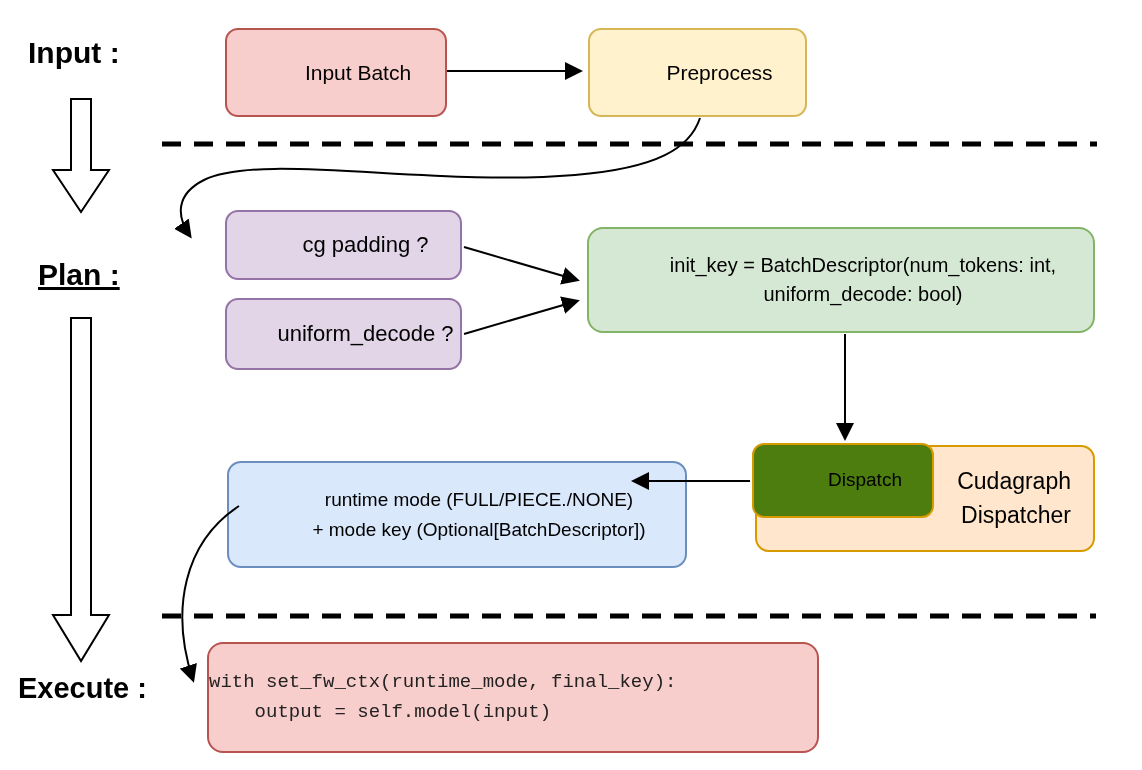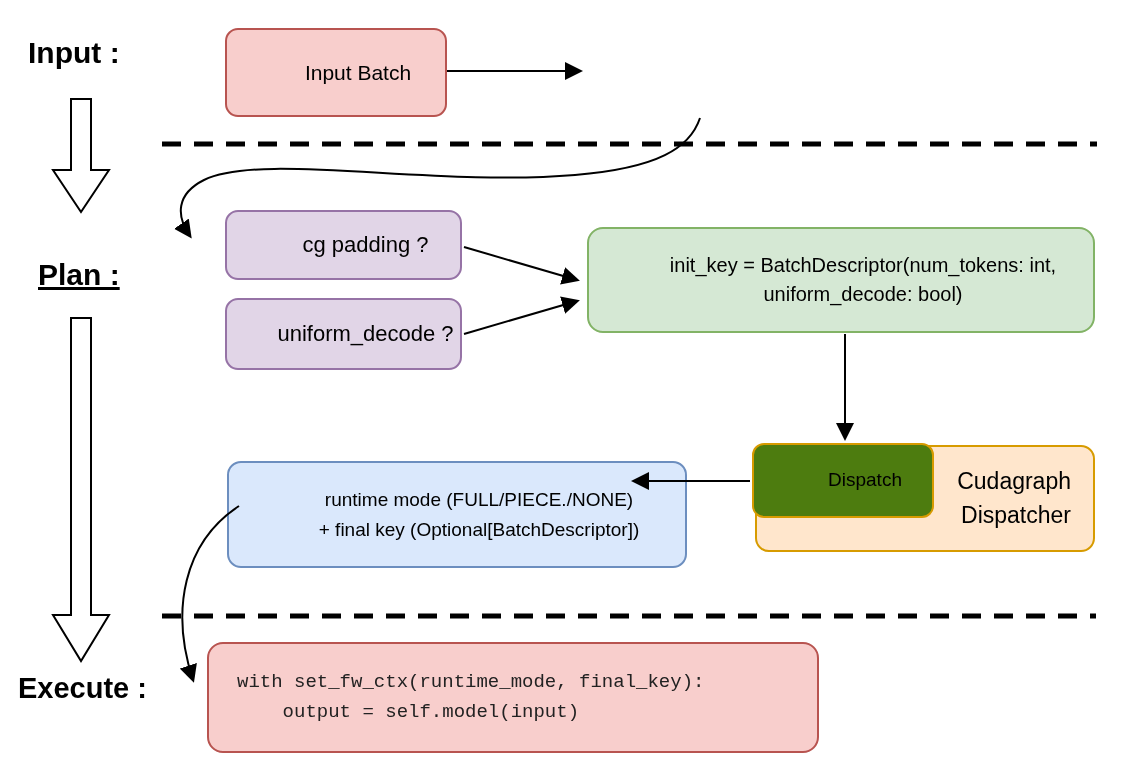--- a/index.html
+++ b/index.html
@@ -69,21 +69,21 @@
   }
   #node-runtime-result {
     left: 227px; top: 445px; width: 460px; height: 107px;
     background: #DAE8FC; border: 2px solid #6C8EBF; font-size: 19px;
     border-radius: 14px; line-height: 1.55; margin-top: 16px;
   }
   #node-execute-code {
     left: 207px; top: 642px; width: 612px; height: 111px;
     background: #F8CECC; border: 2px solid #B85450;
     border-radius: 16px;
-    align-items: flex-start; padding-left: 28px;
+    align-items: flex-start; padding-left: 0;
     font-family: "Liberation Mono", "DejaVu Sans Mono", monospace;
     font-size: 19px; line-height: 1.55; color: #222222;
     text-align: left;
   }
   .code-line { white-space: pre; }
   .svg-overlay {
     position: absolute; left: 0; top: 0; width: 1142px; height: 770px;
     z-index: 3; pointer-events: none;
   }
 </style>
@@ -93,20 +93,23 @@
 <div class="canvas">
 
   <div class="stage-label" id="lbl-input">Input :</div>
   <div class="stage-label" id="lbl-plan">Plan :</div>
   <div class="stage-label" id="lbl-execute">Execute :</div>
 
   <div class="node" id="node-input-batch">
     <span>Input Batch</span>
   </div>
 
+  <div class="node" id="node-preprocess">
+    <span>Preprocess</span>
+  </div>
 
   <div class="node" id="node-uniform-decode">
     <span>uniform_decode ?</span>
   </div>
 
   <div class="node" id="node-cg-padding">
     <span>cg padding ?</span>
   </div>
 
   <div class="node" id="node-cudagraph-dispatcher">
@@ -118,21 +121,21 @@
     <span>init_key = BatchDescriptor(num_tokens: int,</span>
     <span>uniform_decode: bool)</span>
   </div>
 
   <div class="node" id="node-dispatch">
     <span>Dispatch</span>
   </div>
 
   <div class="node" id="node-runtime-result">
     <span>runtime mode (FULL/PIECE./NONE)</span>
-    <span>+ final key (Optional[BatchDescriptor])</span>
+    <span>+ mode key (Optional[BatchDescriptor])</span>
   </div>
 
   <div class="node" id="node-execute-code">
     <span class="code-line">with set_fw_ctx(runtime_mode, final_key):</span>
     <span class="code-line">    output = self.model(input)</span>
   </div>
 
   <svg class="svg-overlay" width="1142" height="770" viewBox="0 0 1142 770">
     <defs>
       <marker id="arrow" markerWidth="9" markerHeight="9" refX="7.5" refY="4.5" orient="auto" markerUnits="strokeWidth">

